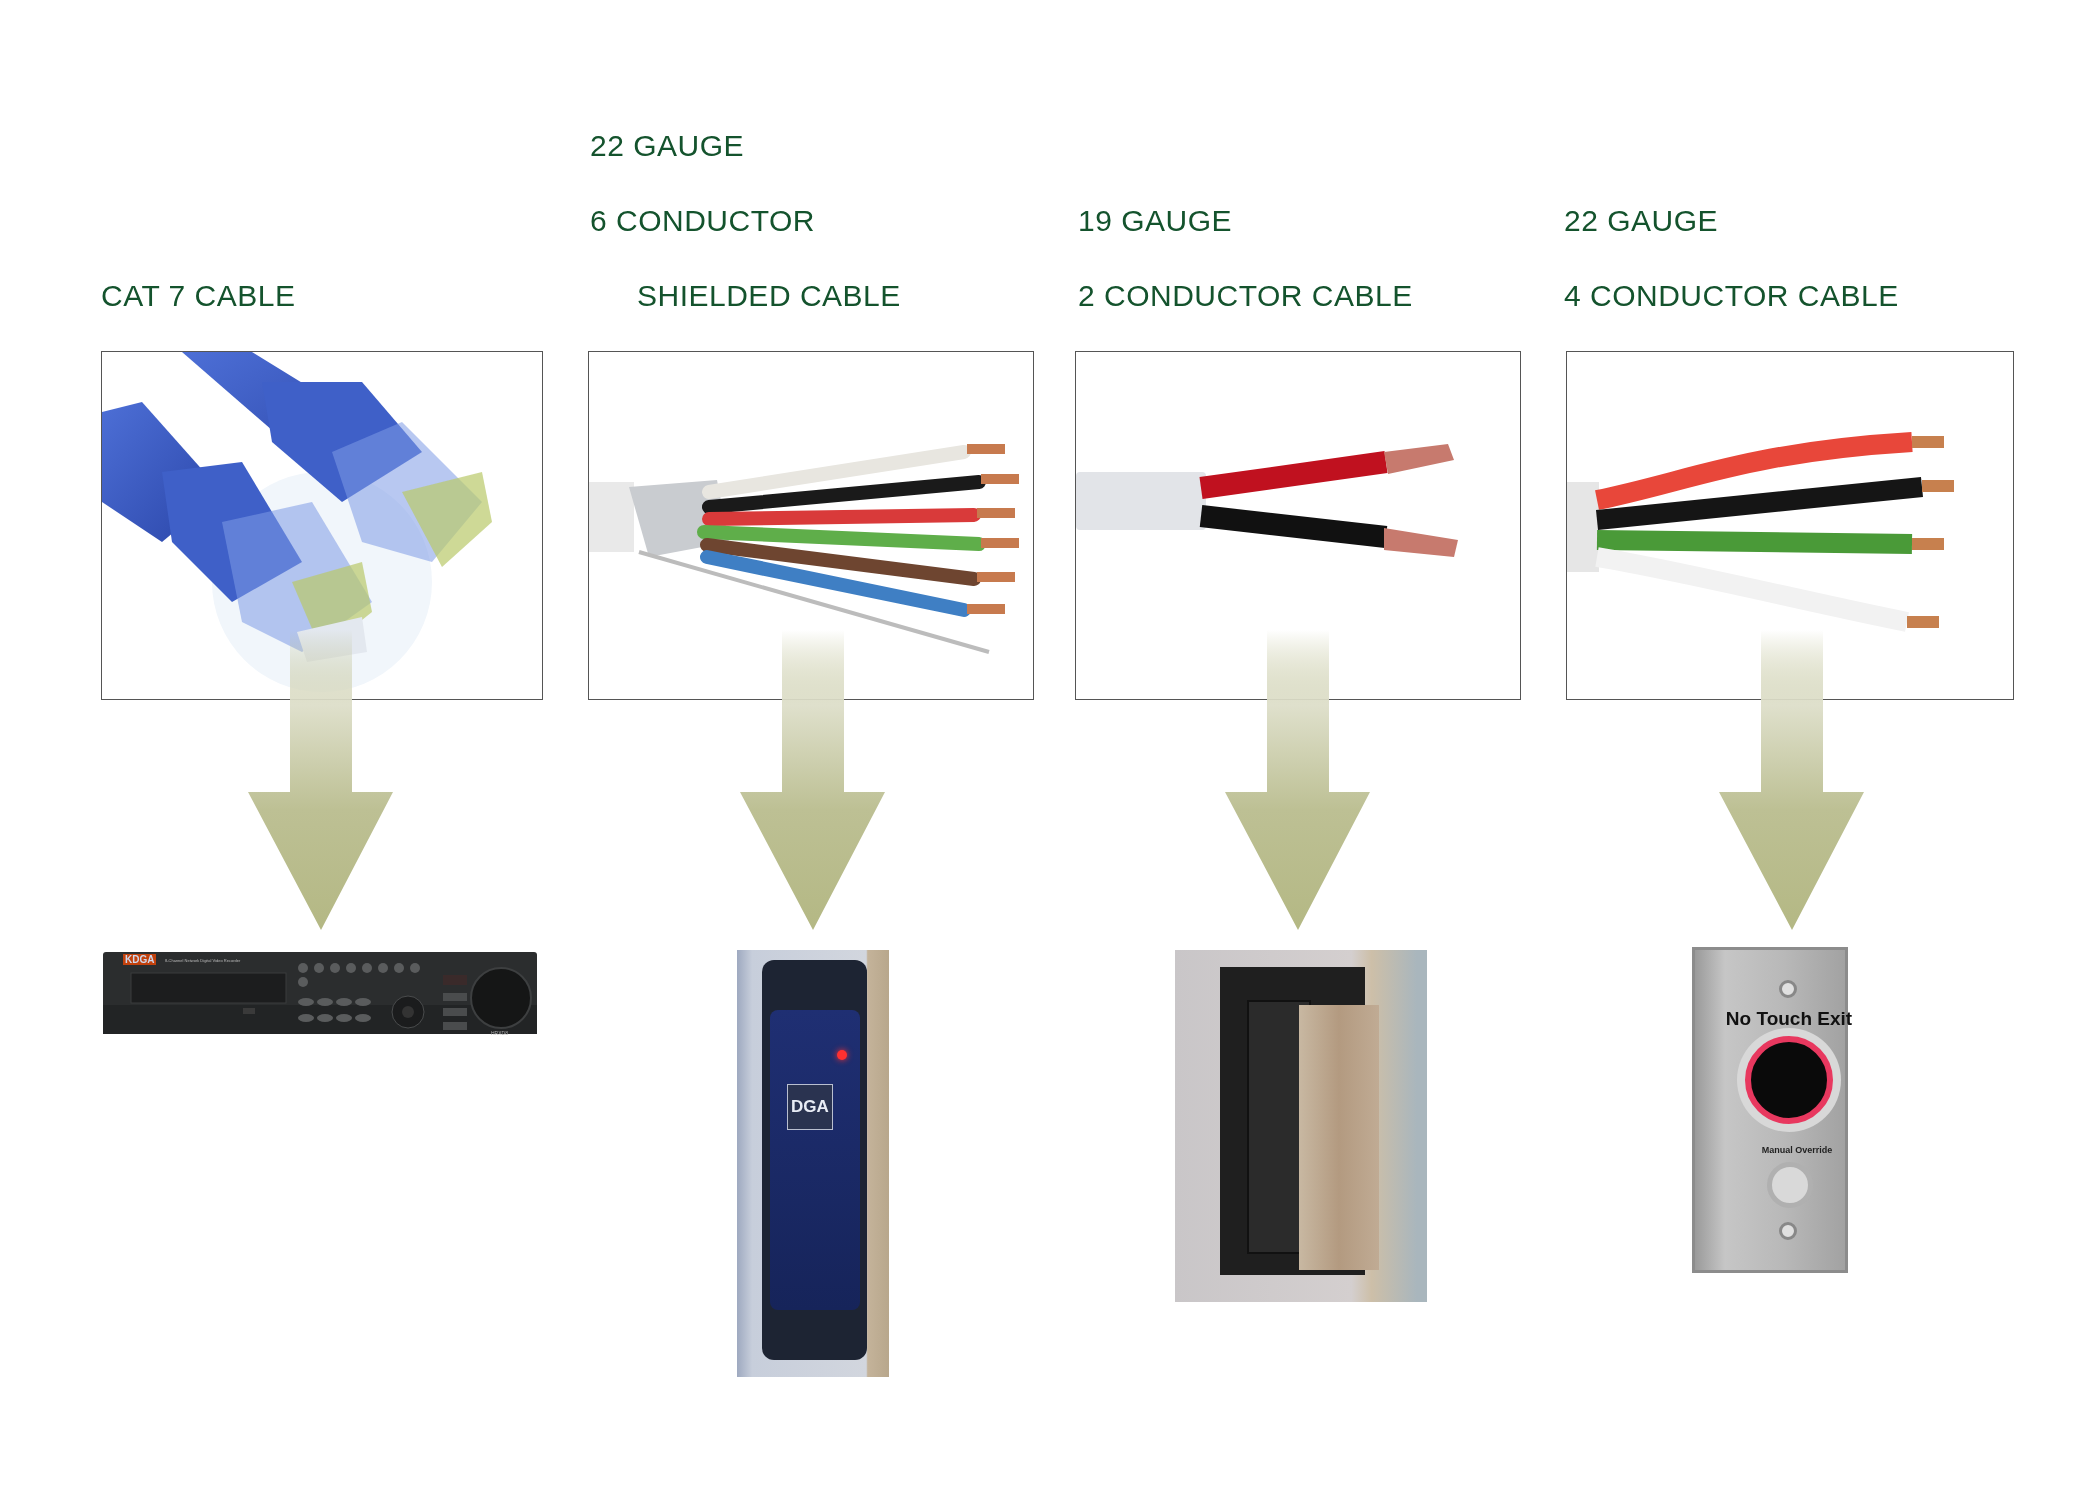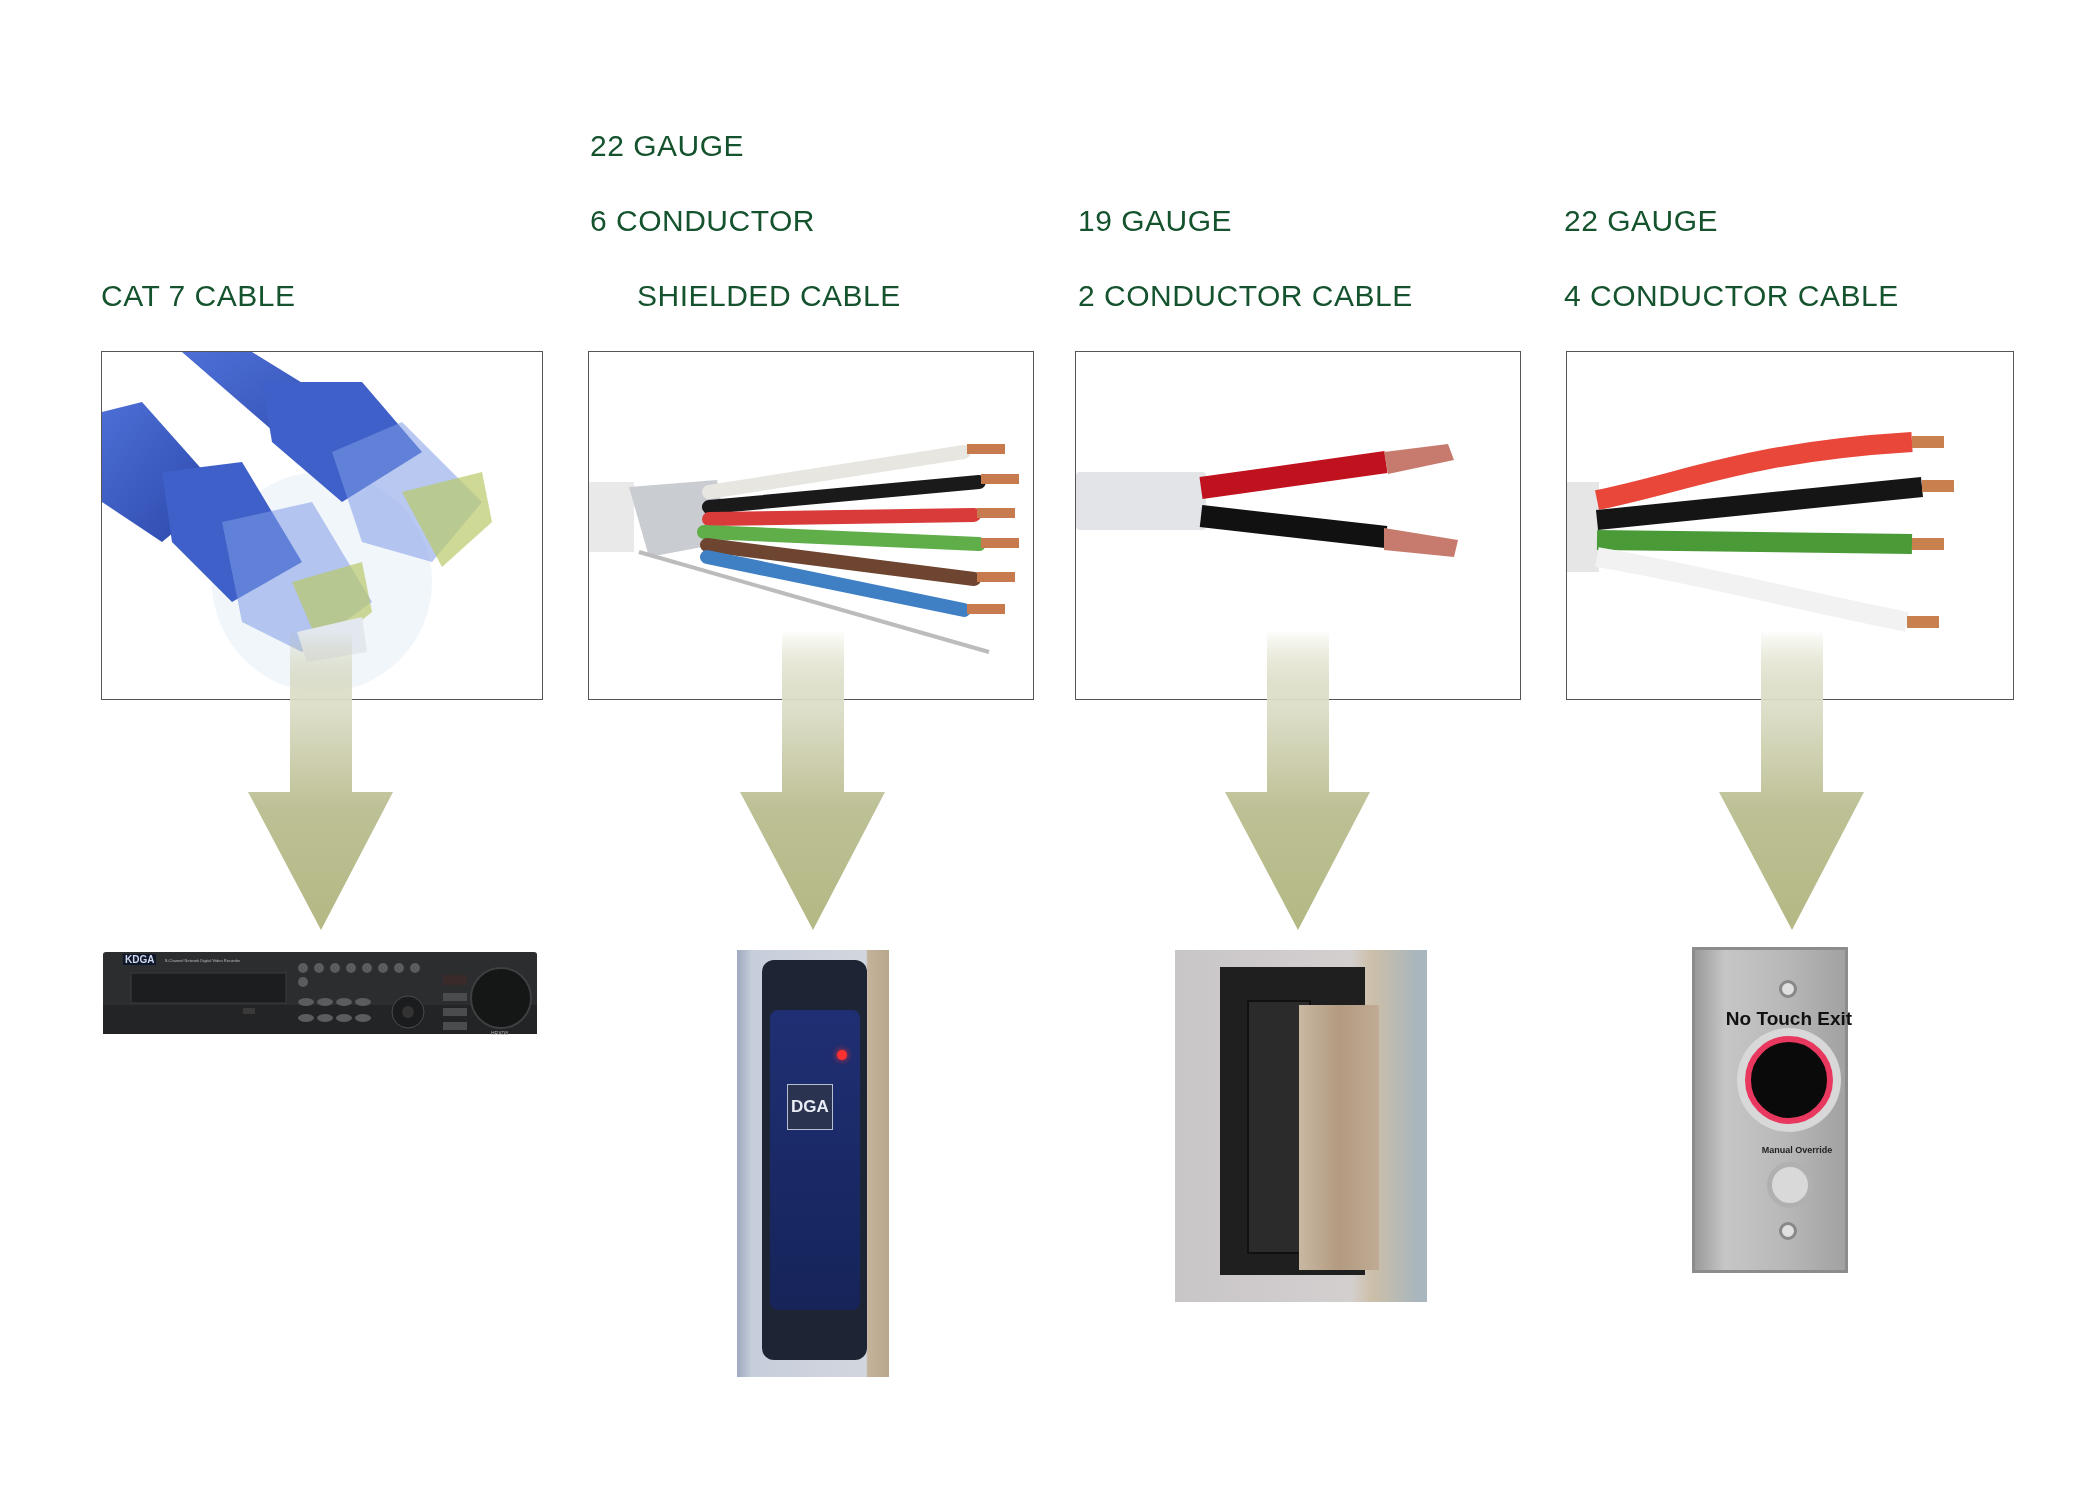--- a/index.html
+++ b/index.html
@@ -145,21 +145,21 @@
     <circle cx="305" cy="62" r="16" fill="#1b1c1d" stroke="#4a4c4d"></circle>
     <circle cx="305" cy="62" r="6" fill="#333"></circle>
     <rect x="340" y="25" width="24" height="10" fill="#3a2a2a"></rect>
     <g fill="#4a4c4d">
         <rect x="340" y="43" width="24" height="8"></rect>
         <rect x="340" y="58" width="24" height="8"></rect>
         <rect x="340" y="72" width="24" height="8"></rect>
       </g>
     <circle cx="398" cy="48" r="30" fill="#151616" stroke="#3d3f40" stroke-width="2"></circle>
   </svg>
-  <span style="position:absolute; left:20px; top:4px; font-size:10px; font-weight:bold; color:#cfd8ee; background:#0f172a; padding:0 2px;">KDGA</span>
+  <span style="position:absolute; left:20px; top:4px; font-size:10px; font-weight:bold; color:#cfd8ee; background:#c2410c; padding:0 2px;">KDGA</span>
   <span style="position:absolute; left:62px; top:8px; font-size:4px; color:#bbb; white-space:nowrap;">8-Channel Network Digital Video Recorder</span>
   <span style="position:absolute; left:388px; top:80px; font-size:5px; color:#aaa;">HRXD8</span>
 </div>
 
 <div class="device" style="left:737px; top:950px; width:152px; height:427px; background:linear-gradient(90deg,#9ea9c0 0%,#c7cedb 10%,#d2d6de 85%,#c4b39a 86%,#b8a78c 100%);">
   <div style="position:absolute; left:25px; top:10px; width:105px; height:400px; border-radius:12px; background:#1d2433;"></div>
   <div style="position:absolute; left:33px; top:60px; width:90px; height:300px; border-radius:8px; background:linear-gradient(180deg,#1f2f73,#16245a);"></div>
   <div style="position:absolute; left:100px; top:100px; width:10px; height:10px; border-radius:50%; background:#ff3030; box-shadow:0 0 6px #ff3030;"></div>
   <span style="position:absolute; left:50px; top:134px; font-size:17px; font-weight:bold; color:#e8ecf5; background:#2a3350; padding:12px 3px; border:1px solid #b9bfd0;">DGA</span>
 </div>

